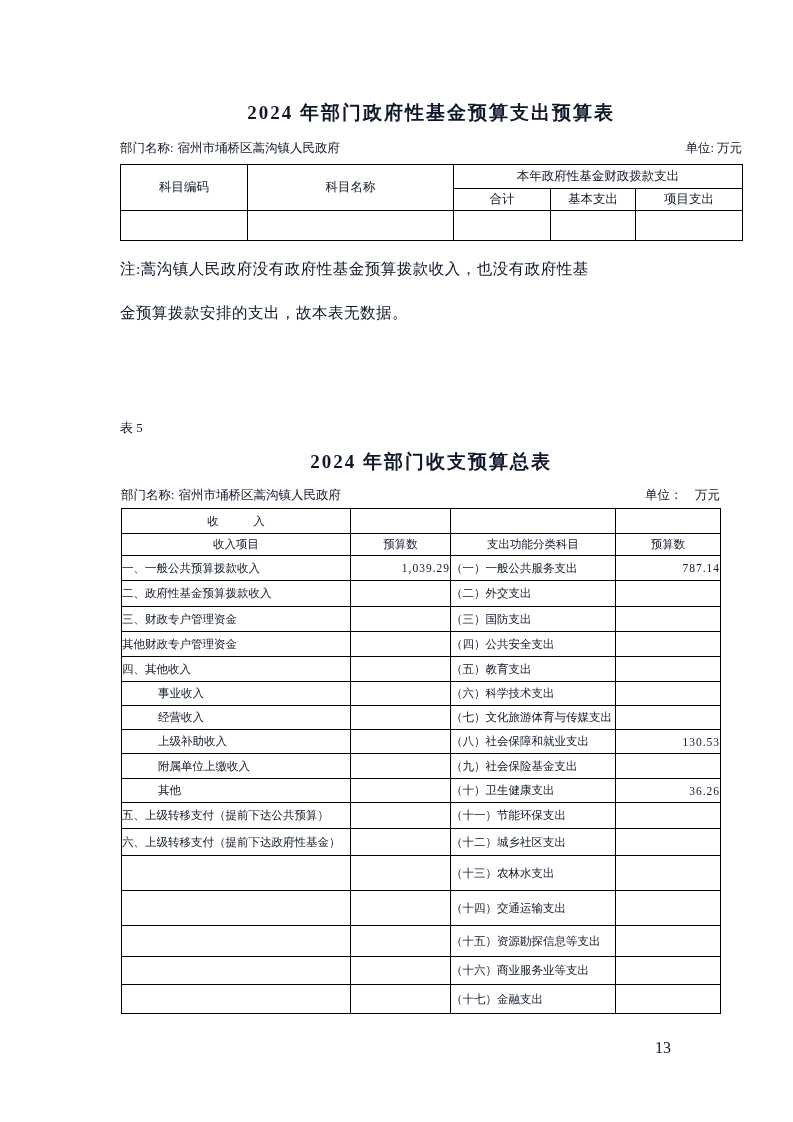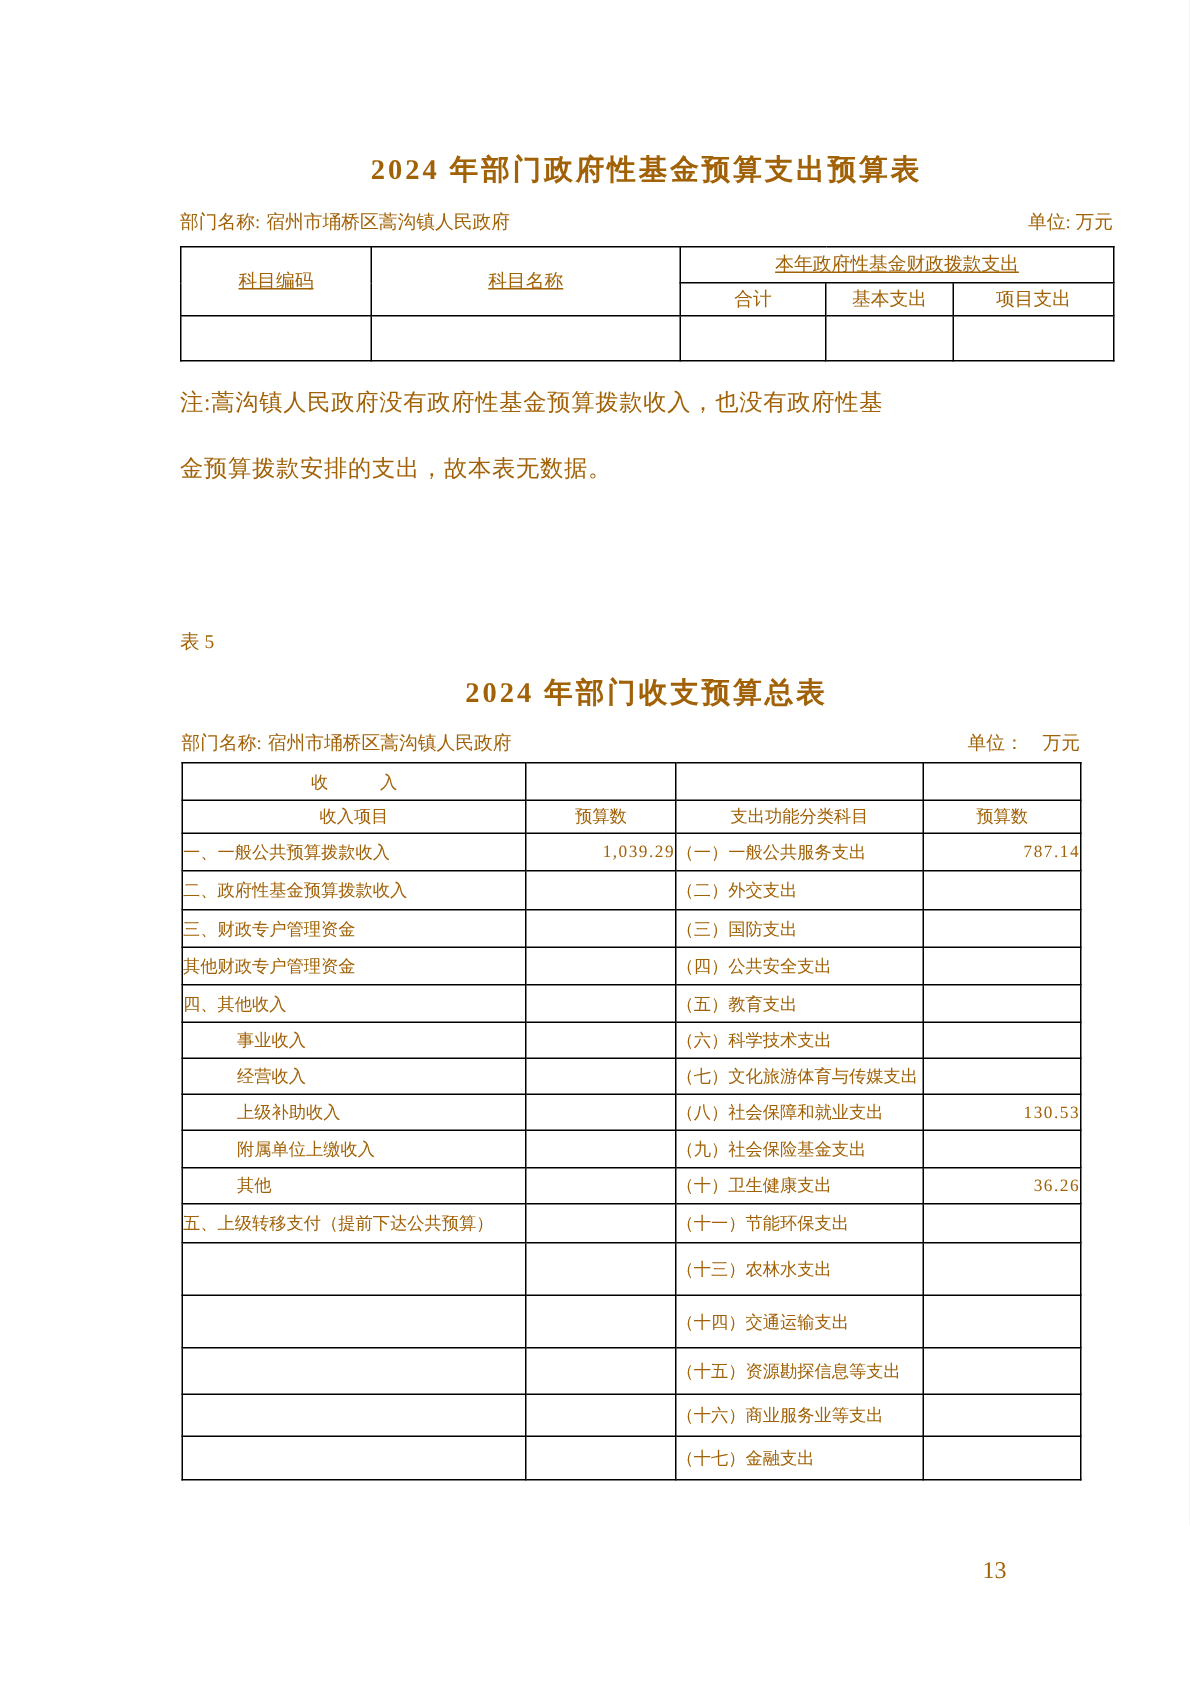--- a/index.html
+++ b/index.html
@@ -1,36 +1,36 @@
 <!DOCTYPE html>
 <html><head>
 <meta charset="utf-8">
 <style>
   html,body{margin:0;padding:0;background:#ededed;}
   .page{
     position:relative;width:793px;height:1122px;margin:0 auto;background:#ffffff;
-    font-family:"Liberation Serif","DejaVu Serif",serif;color:#a16207;overflow:hidden;
+    font-family:"Liberation Serif","DejaVu Serif",serif;color:#0f172a;overflow:hidden;
   }
   .title{position:absolute;left:120px;width:622px;text-align:center;
     font-weight:bold;font-size:19px;letter-spacing:2px;white-space:nowrap;}
   .title-1{top:100px;}
   .title-2{top:449px;}
   .meta{position:absolute;display:flex;justify-content:space-between;
     font-size:12.5px;white-space:nowrap;}
   .meta-1{left:120px;top:140px;width:622px;}
   .meta-2{left:121px;top:487px;width:599px;}
   .dept-label{margin-right:4px;}
   .tbl{position:absolute;border-collapse:collapse;table-layout:fixed;
     border:1.5px solid #000;}
   .tbl td{border:1px solid #000;vertical-align:middle;padding:0;overflow:hidden;}
   .tbl-1{left:120px;top:164px;width:622px;}
   .tbl-1 td{font-size:12.5px;text-align:center;}
   .tbl-2{left:121px;top:508px;width:599px;border-radius:30px;}
   .tbl-2 td{font-size:11.5px;}
-  .hr-group{height:24px;text-decoration:underline;}
+  .hr-group{height:24px;}
   .hr-sub{height:22px;}
   .hr-empty{height:30px;}
   .hr-rev{height:25px;}
   .hr-cols{height:22px;font-family:Liberation Serif, serif;}
   .cell-center{text-align:center;}
   .c-income{text-align:left;padding-left:7px;}
   .c-income.ind{padding-left:36px;}
   .c-amt{text-align:right;padding-right:5px;letter-spacing:1px;}
   .c-exp{text-align:left;padding-left:7px;}
   .note{position:absolute;left:120px;top:247px;width:610px;font-size:15.5px;
@@ -177,20 +177,26 @@
           <td class="c-amt"></td>
           <td class="c-exp">（十）卫生健康支出</td>
           <td class="c-amt">36.26</td>
         </tr>
         <tr style="height: 26px;">
           <td class="c-income">五、上级转移支付（提前下达公共预算）</td>
           <td class="c-amt"></td>
           <td class="c-exp">（十一）节能环保支出</td>
           <td class="c-amt"></td>
         </tr>
+        <tr style="height: 27px;">
+          <td class="c-income">六、上级转移支付（提前下达政府性基金）</td>
+          <td class="c-amt"></td>
+          <td class="c-exp">（十二）城乡社区支出</td>
+          <td class="c-amt"></td>
+        </tr>
         <tr style="height: 35px;">
           <td class="c-income"></td>
           <td class="c-amt"></td>
           <td class="c-exp">（十三）农林水支出</td>
           <td class="c-amt"></td>
         </tr>
         <tr style="height: 35px;">
           <td class="c-income"></td>
           <td class="c-amt"></td>
           <td class="c-exp">（十四）交通运输支出</td>

